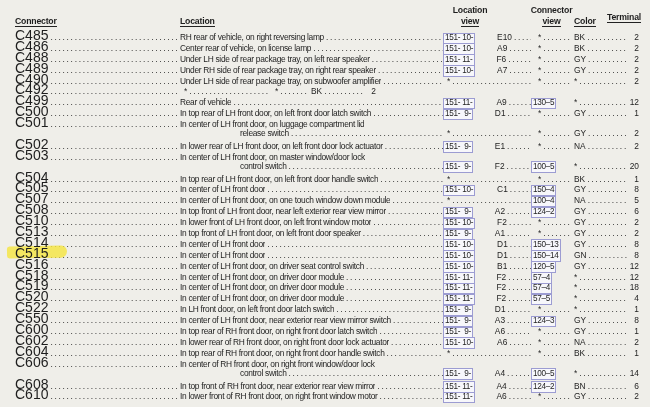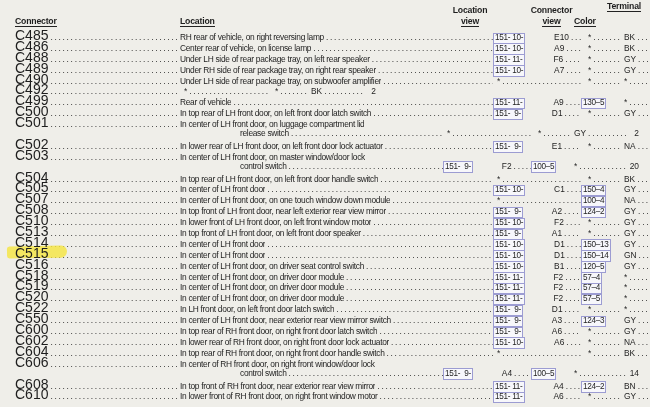--- a/index.html
+++ b/index.html
@@ -6,57 +6,57 @@
   .page{
     width:650px;height:407px;box-sizing:border-box;
     background:var(--bg,#efeee9);color:var(--ink,#1e1e1e);
     font-family:"Liberation Sans",sans-serif;
     padding:5px 9px 0 15px;position:relative;overflow:hidden;
   }
   
   .line{display:flex;align-items:baseline;height:10.9px;line-height:10.9px;font-size:8.4px;}
   .cell{display:flex;align-items:baseline;min-width:0;}
   .c-id{width:165px;flex:none;position:relative;}
-  .c-loc{width:313px;flex:none;overflow:hidden;}
+  .c-loc{width:263px;flex:none;overflow:hidden;}
   .c-loc2{width:428px;flex:none;padding-left:225px;box-sizing:border-box;overflow:hidden;}
   .c-lv{width:88px;flex:none;}
   .c-cv{width:41px;flex:none;}
   .c-color{width:55px;flex:none;}
   .c-term{width:14px;flex:none;justify-content:flex-end;}
   .idtxt{font-size:14px;position:relative;z-index:1;}
   .loctxt{letter-spacing:-0.3px;white-space:nowrap;overflow:hidden;flex:0 1 auto;}
   .dots{flex:1 0 0;min-width:0;overflow:hidden;white-space:nowrap;padding-left:2px;letter-spacing:1.7px;color:#2a2a2a;}
   .dots::after{content:"..........................................................................................................................";}
   .refbox{
     display:inline-block;white-space:pre;font-size:8.2px;letter-spacing:-0.3px;
     line-height:8.5px;padding:0.5px 1px;margin-right:19px;
     border:1px solid var(--linkborder,#9c9cd2);background:var(--linkbg,#f7f7fb);
   }
-  .loccell{margin-left:10px;}
+  .loccell{margin-left:3px;}
   .c-lv .star{margin-left:4px;}
   .c-cv .star{margin-left:7px;}
   .colortxt{padding-left:2px;}
   .termtxt{padding-right:2px;}
   
   .marker{
     position:absolute;left:-8px;top:-1.5px;width:60px;height:11.5px;z-index:0;
     background:var(--hl,#f5e53e);opacity:.8;
     border-radius:4px 9px 10px 4px;transform:rotate(-0.9deg);
   }
   
   .hrow{display:flex;align-items:flex-end;position:relative;margin-bottom:3px;
         font-size:8.7px;font-weight:bold;letter-spacing:-0.2px;line-height:10.5px;}
   .hcell{flex:none;}
   .h-id{width:165px;}
   .h-loc{width:263px;}
   .h-lv{width:88px;display:flex;justify-content:center;padding-right:34px;box-sizing:border-box;}
   .h-cv{width:41px;display:flex;justify-content:center;}
   .h-color{width:55px;padding-left:2px;box-sizing:border-box;}
   .h-term{width:14px;position:relative;}
-  .h-term .u{position:absolute;right:0;bottom:15px;white-space:nowrap;}
+  .h-term .u{position:absolute;right:0;bottom:4px;white-space:nowrap;}
   .stack{display:flex;flex-direction:column;align-items:center;white-space:nowrap;}
   .u{border-bottom:1px solid #222;padding-bottom:0px;display:inline-block;}
 </style>
 </head>
 <body>
 
 <div class="page" style="--bg: #efeee9; --ink: #1e1e1e; --linkborder: #9c9cd2; --linkbg: #f7f7fb; --hl: #f5e53e;">
 
   <div class="hrow">
     <div class="hcell h-id">

